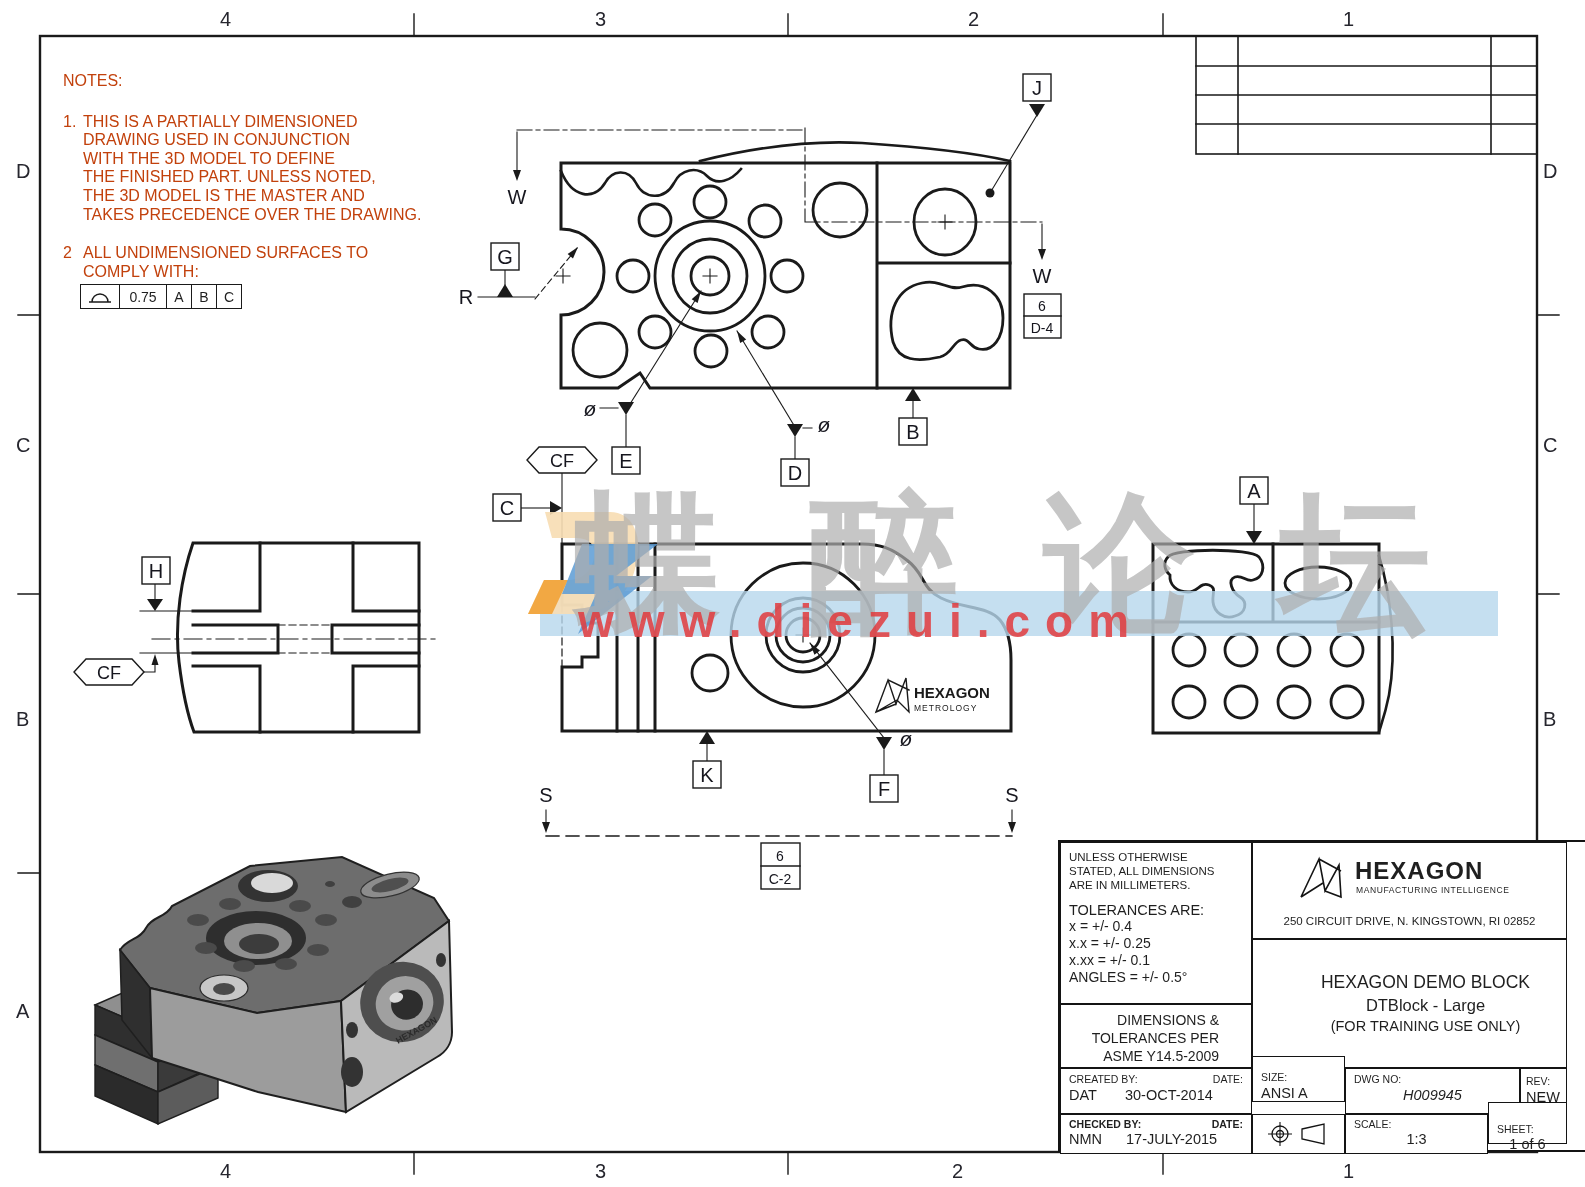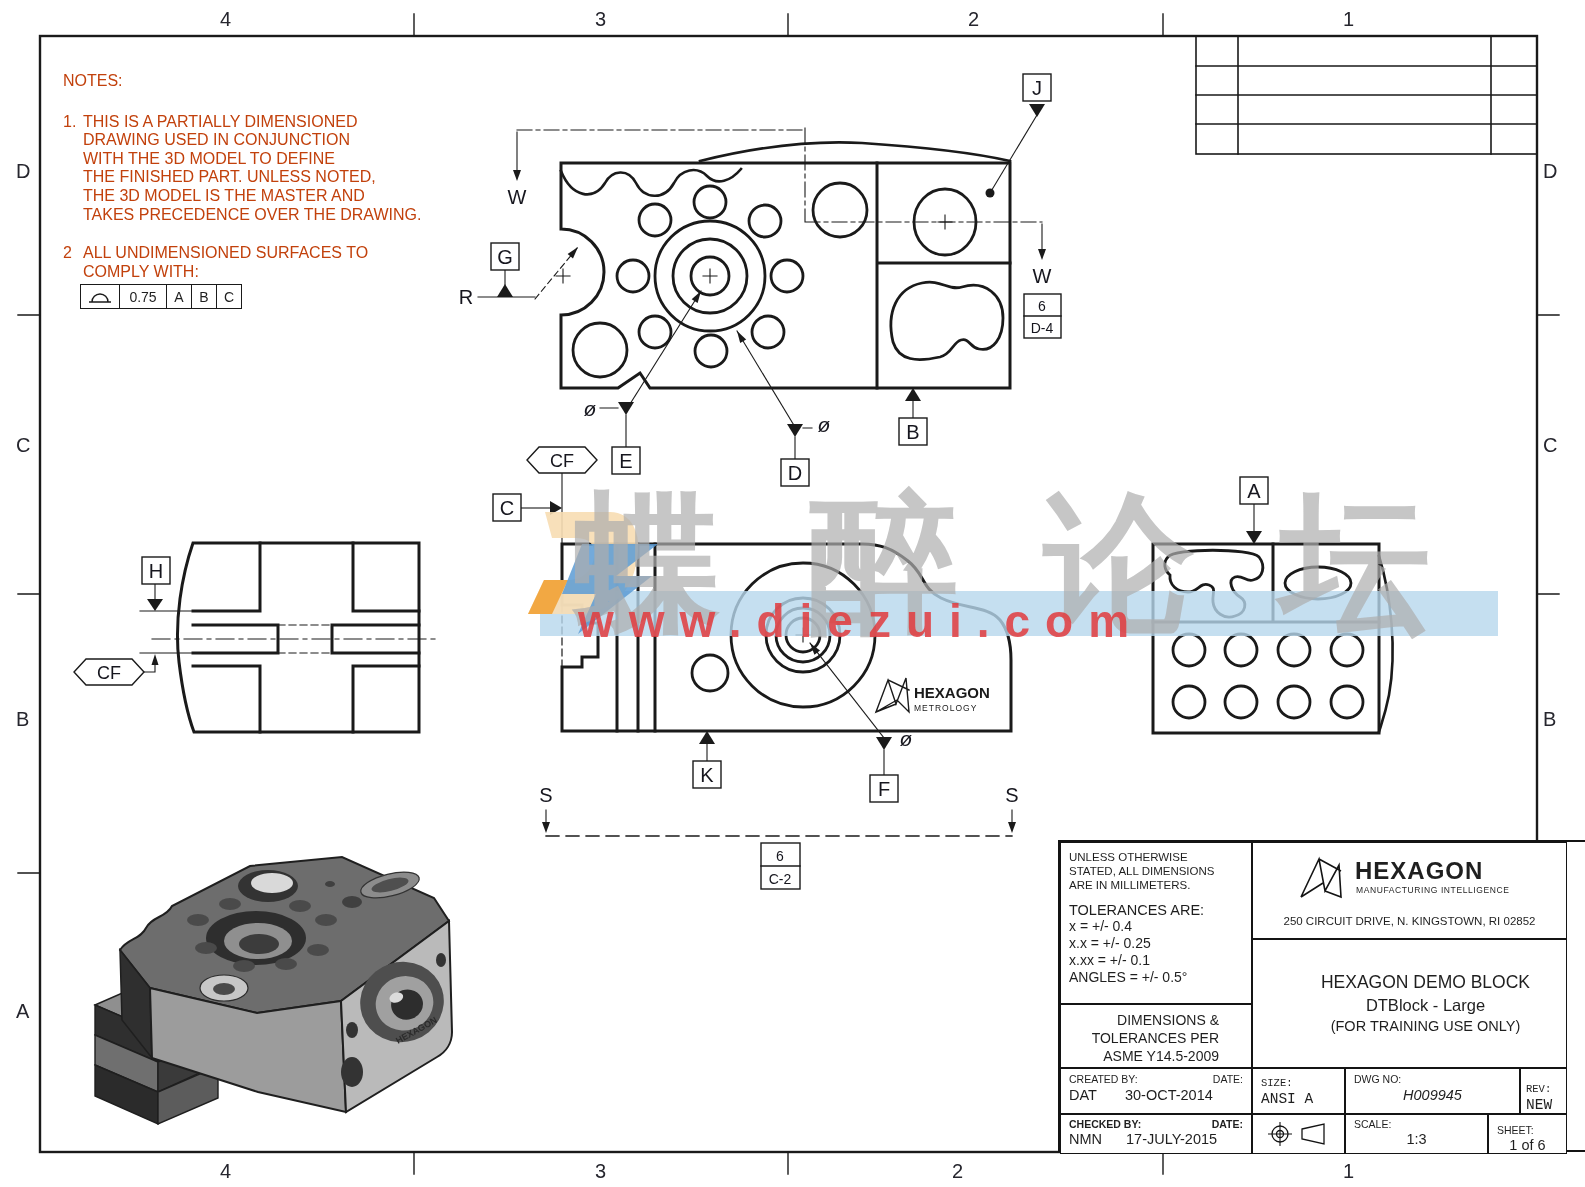--- a/index.html
+++ b/index.html
@@ -390,45 +390,45 @@
     <div style="position:absolute;left:103px;top:42px;font-size:8.5px;letter-spacing:.6px;">MANUFACTURING INTELLIGENCE</div>
     <div style="position:absolute;left:0;right:0;top:72px;text-align:center;font-size:11.5px;">250 CIRCUIT DRIVE, N. KINGSTOWN, RI  02852</div>
   </div>
   <div class="cell ctr" style="left:192px;top:97px;width:315px;height:129px;padding-left:32px;">
     <div>
       <div style="font-size:17.5px;line-height:23px;">HEXAGON DEMO BLOCK</div>
       <div style="font-size:16.5px;line-height:22px;">DTBlock - Large</div>
       <div style="font-size:14.5px;line-height:21px;">(FOR TRAINING USE ONLY)</div>
     </div>
   </div>
-  <div class="cell" style="left:192px;top:226px;width:93px;height:46px;padding:8px 8px;font-family:Liberation Mono, monospace;">
+  <div class="cell" style="left:192px;top:214px;width:93px;height:46px;padding:14px 8px;">
     <div class="small-label">SIZE:</div>
     <div class="val" style="margin-top:2px;">ANSI A</div>
   </div>
   <div class="cell" style="left:285px;top:226px;width:175px;height:46px;padding:4px 8px;">
     <div class="small-label">DWG NO:</div>
     <div class="val" style="margin-top:2px;text-align:center;font-style:italic;">H009945</div>
   </div>
-  <div class="cell" style="left:460px;top:226px;width:47px;height:46px;padding:14px 5px;font-family:Liberation Mono, monospace;">
+  <div class="cell" style="left:460px;top:226px;width:47px;height:46px;padding:6px 5px;">
     <div class="small-label">REV:</div>
     <div class="val" style="margin-top:2px;">NEW</div>
   </div>
   <div class="cell ctr" style="left:192px;top:272px;width:93px;height:40px;">
     <svg width="66" height="30" viewBox="0 0 66 30">
       <circle cx="14" cy="15" r="8" fill="none" stroke="#141414" stroke-width="1.3"></circle>
       <circle cx="14" cy="15" r="3.5" fill="none" stroke="#141414" stroke-width="1.3"></circle>
       <path d="M2,15 H26 M14,3 V27" stroke="#141414" stroke-width="1.1"></path>
       <polygon points="36,10 58,5 58,25 36,20" fill="none" stroke="#141414" stroke-width="1.3"></polygon>
     </svg>
   </div>
   <div class="cell" style="left:285px;top:272px;width:143px;height:40px;padding:3px 8px;">
     <div class="small-label">SCALE:</div>
     <div class="val" style="margin-top:1px;text-align:center;">1:3</div>
   </div>
-  <div class="cell" style="left:428px;top:272px;width:79px;height:40px;padding:9px 8px;">
+  <div class="cell" style="left:428px;top:260px;width:79px;height:40px;padding:20px 8px;">
     <div class="small-label">SHEET:</div>
     <div class="val" style="margin-top:1px;text-align:center;">1 of 6</div>
   </div>
 </div>
 
 <div>
   <div class="wm wm-band"></div>
   <svg class="wm" width="150" height="140" viewBox="0 0 150 140" style="left:520px;top:500px;">
     <path d="M25,12 L90,12 C112,12 122,34 117,60 C111,96 88,114 56,114 L8,114 L24,80 L48,80 C62,80 72,71 74,57 C76,43 68,38 54,38 L32,38 Z" fill="#f7ddb2" opacity="0.9"></path>
     <polygon points="8,114 24,80 48,80 32,114" fill="#f1a43c" opacity="0.95"></polygon>

